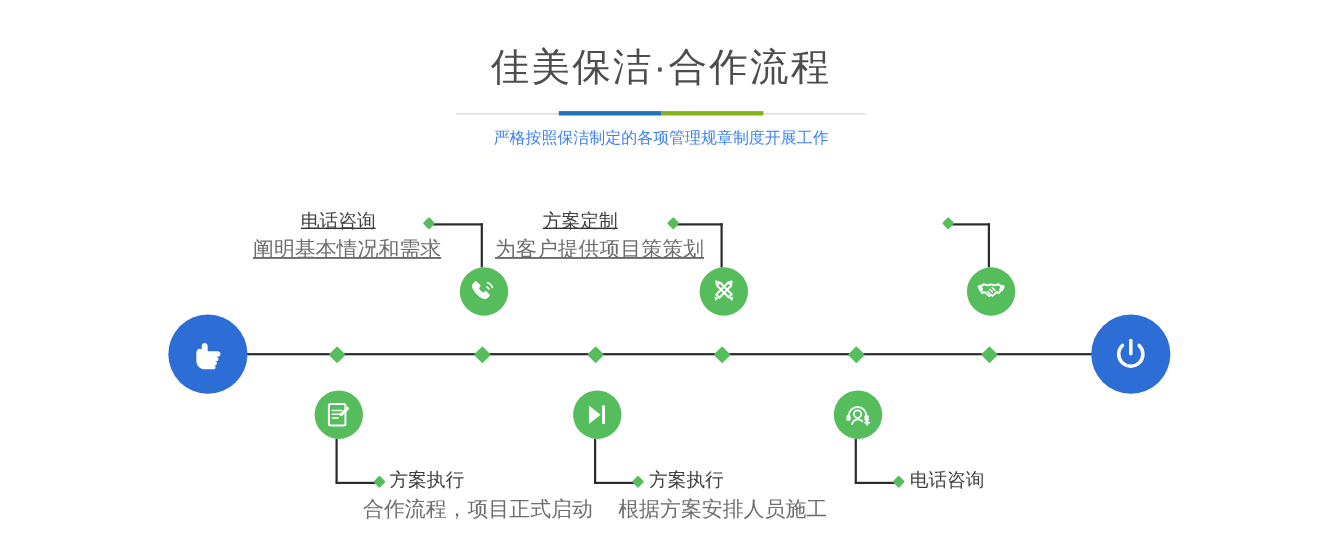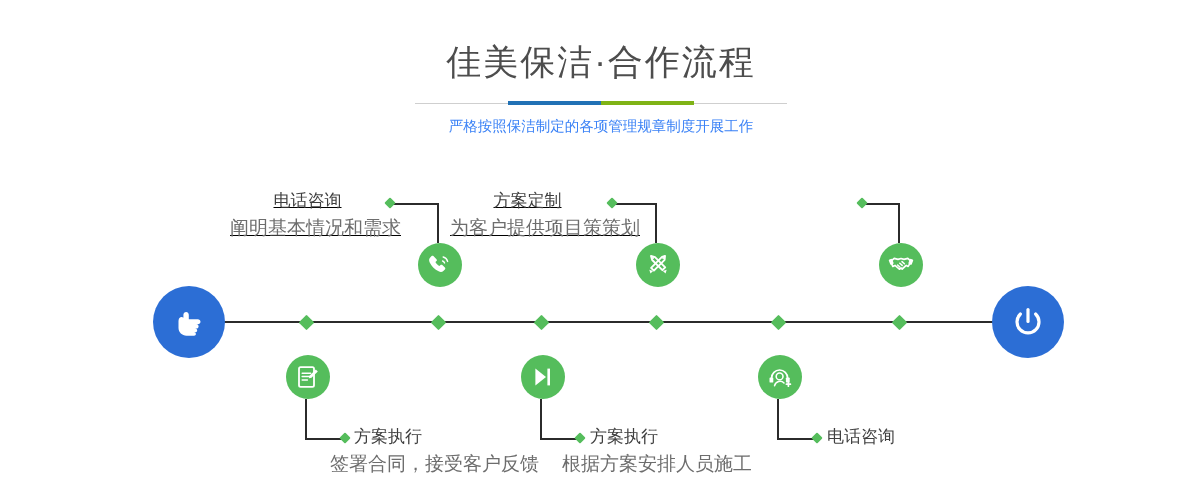--- a/index.html
+++ b/index.html
@@ -131,21 +131,21 @@
         <path fill="#ffffff" d="M20.8 5.4l2.0 2.0-6.3 6.3-2.6 0.6 0.6-2.6z"></path>
       </svg>
     </span>
   </div>
   <div class="diamond" style="left:301px;top:317px;"></div>
   <div class="vline" style="left:305px;top:399px;height:40px;"></div>
   <div class="hline" style="left:305px;top:438px;width:40px;"></div>
   <div class="diamond" style="left:341px;top:434px;width:8px;height:8px;"></div>
   <div class="lbl dn" style="left:354px;top:426px;">
     <div class="hd">方案执行</div>
-    <div class="sb" style="margin-left:-24px;">签署合同，接受客户反馈</div>
+    <div class="sb" style="margin-left:-24px;">合作流程，项目正式启动</div>
   </div>
 
   <div class="node" style="left:636px;top:243px;">
     <span>
       <svg width="26" height="26" viewBox="0 0 26 26">
         <path fill="none" stroke="#ffffff" stroke-width="1.9" stroke-linejoin="round" d="M6.0 4.0l4.0 1.2 10.2 10.2-2.8 2.8L7.2 8.0z"></path>
         <path fill="none" stroke="#ffffff" stroke-width="1.9" stroke-linejoin="round" d="M20.0 4.0l-3.0 0.9-10.9 10.9 2.8 2.8L19.6 7.8z"></path>
         <circle cx="8.0" cy="6.0" r="1.1" fill="#ffffff"></circle>
         <circle cx="18.2" cy="6.0" r="1.1" fill="#ffffff"></circle>
         <path fill="#ffffff" d="M17.9 19.0l2.6 2.6 1.2-3.8z"></path>

